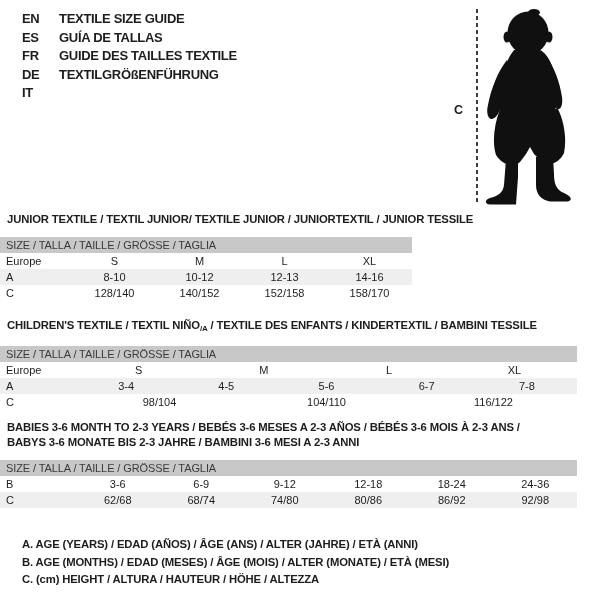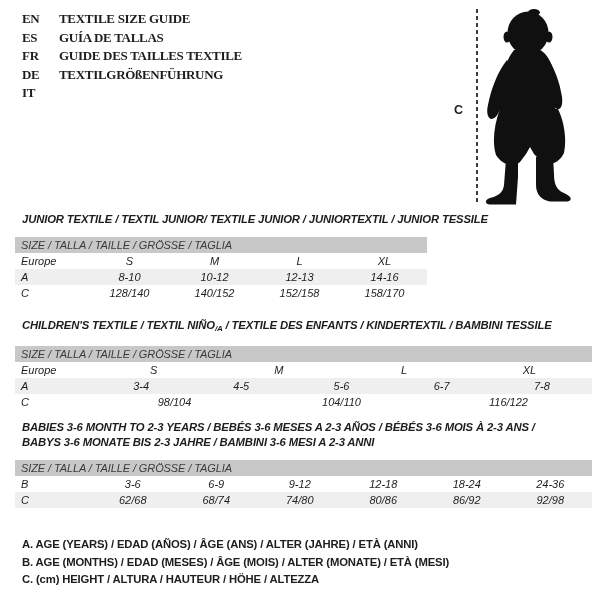--- a/index.html
+++ b/index.html
@@ -8,33 +8,33 @@
     background:#ffffff;
     font-family:"Liberation Sans", sans-serif;
     color:#1d1d1b;
     position:relative;
     overflow:hidden;
   }
   .page { position:absolute; inset:0; background:#fff; }
 
   
   .lang-list { position:absolute; left:22px; top:10px; }
-  .lang-row { display:flex; font-weight:bold; font-size:13px; line-height:18.5px; letter-spacing:-0.3px;font-family:Liberation Serif, serif; }
+  .lang-row { display:flex; font-weight:bold; font-size:13px; line-height:18.5px; letter-spacing:-0.3px; }
   .lang-code { width:37px; flex:0 0 37px; }
 
   
   .figure-line {
     position:absolute; left:476px; top:9px; width:2px; height:194px;
     background:repeating-linear-gradient(to bottom, #3c3c3c 0 4px, transparent 4px 7px);
   }
   .figure-c { position:absolute; left:454px; top:103px; font-weight:bold; font-size:12.5px; }
   .baby-svg { position:absolute; left:484px; top:9px; width:90px; height:196px; }
 
   
-  .section { position:absolute; left:15px;font-style:italic; }
+  .section { position:absolute; left:0; }
   .sec-title {
     font-weight:bold; font-size:11.3px; line-height:15px;
     margin:0 0 10px 7px; letter-spacing:-0.15px; white-space:nowrap;
   }
   .sec-title .subpart { font-size:8px; vertical-align:-2px; }
   .t-bar {
     height:16px; line-height:16px; background:var(--bar-bg,#c8c8c8);
     color:#3a3a3a; font-size:11px; padding-left:6px; letter-spacing:-0.1px;
   }
   .t-row { display:flex; height:16px; line-height:16px; font-size:11px; }

